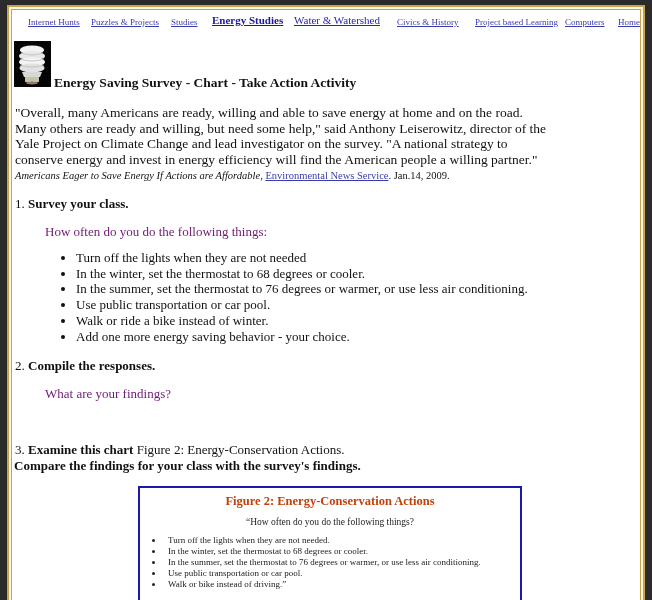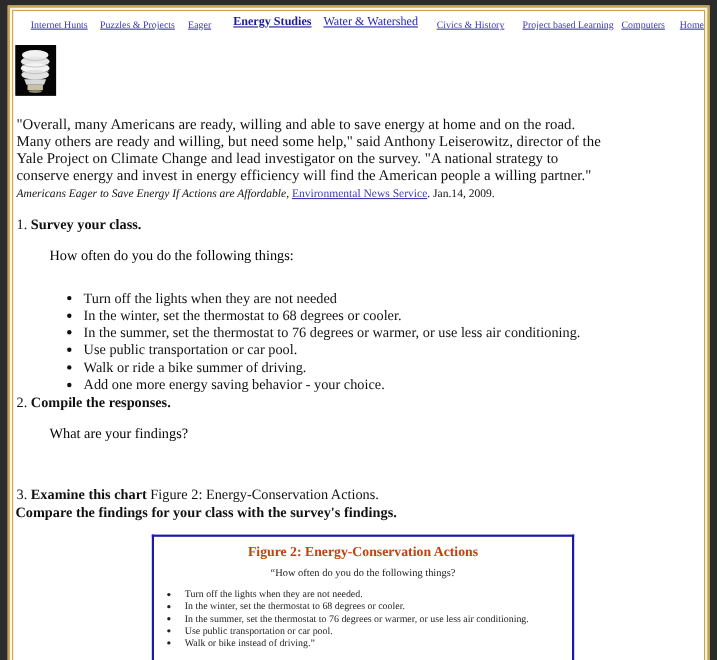--- a/index.html
+++ b/index.html
@@ -100,27 +100,27 @@
       left: 3px;
       font-size: 13px;
       color: #111;
       white-space: nowrap;
     }
     .step b { font-weight: bold; margin-top: 18px; }
     .indent {
       position: absolute;
       left: 33px;
       font-size: 13px;
-      color: #000000;
+      color: #701a75;
       white-space: nowrap;
     }
     ul.survey {
       position: absolute;
       left: 40px;
-      top: 253px;
+      top: 240px;
       margin: 0;
       padding-left: 24px;
       font-size: 13px;
       line-height: 15.7px;
       color: #111;
     }
     ul.survey li { white-space: nowrap; }
     .compare {
       position: absolute;
       left: 2px;
@@ -164,21 +164,21 @@
   </style>
 </head>
 <body>
 
 <div class="frame-outer">
   <div class="frame-inner">
 
     <nav class="nav">
       <a style="left:12px; top:1px;">Internet Hunts</a>
       <a style="left:75px; top:1px;">Puzzles &amp; Projects</a>
-      <a style="left:155px; top:1px;">Eager</a>
+      <a style="left:155px; top:1px;">Studies</a>
       <a class="active" style="left:196px;text-align:right;">Energy Studies</a>
       <a class="large" style="left:278px;">Water &amp; Watershed</a>
       <a style="left:381px; top:1px;">Civics &amp; History</a>
       <a style="left:459px; top:1px;">Project based Learning</a>
       <a style="left:549px; top:1px;">Computers</a>
       <a style="left:602px; top:1px;text-align:center;">Home</a>
     </nav>
 
     <div class="bulb">
       <svg width="37" height="46" viewBox="0 0 37 46">
@@ -189,37 +189,38 @@
         <ellipse cx="18" cy="27" rx="12.5" ry="4.5" fill="#e2e2e2"></ellipse>
         <path d="M8 31 h20 l-2 5 h-16 z" fill="#d8d8d8"></path>
         <rect x="11" y="36" width="14" height="5" fill="#c9c0a8"></rect>
         <ellipse cx="18" cy="42" rx="6" ry="1.5" fill="#8a826e"></ellipse>
         <path d="M7 12 q11 4 22 0" stroke="#bdbdbd" stroke-width="0.8" fill="none"></path>
         <path d="M6 18 q12 4 24 0" stroke="#bdbdbd" stroke-width="0.8" fill="none"></path>
         <path d="M6 24 q12 4 24 0" stroke="#bdbdbd" stroke-width="0.8" fill="none"></path>
       </svg>
     </div>
 
+    <div class="page-title">Energy Saving Survey - Chart - Take Action Activity</div>
 
     <div class="quote">
       <span>"Overall, many Americans are ready, willing and able to save energy at home and on the road. Many others are ready and willing, but need some help," said Anthony Leiserowitz, director of the Yale Project on Climate Change and lead investigator on the survey. "A national strategy to conserve energy and invest in energy efficiency will find the American people a willing partner."</span>
       <span class="cite">Americans Eager to Save Energy If Actions are Affordable</span><span class="src">, </span><a>Environmental News Service</a><span class="src">. Jan.14, 2009.</span>
     </div>
 
     <div class="step" style="top:186px;">
       <span>1. </span><b>Survey your class.</b>
     </div>
     <div class="indent" style="top:214px;">How often do you do the following things:</div>
 
     <ul class="survey">
       <li>Turn off the lights when they are not needed</li>
       <li>In the winter, set the thermostat to 68 degrees or cooler.</li>
       <li>In the summer, set the thermostat to 76 degrees or warmer, or use less air conditioning.</li>
       <li>Use public transportation or car pool.</li>
-      <li>Walk or ride a bike summer of driving.</li>
+      <li>Walk or ride a bike instead of winter.</li>
       <li>Add one more energy saving behavior - your choice.</li>
     </ul>
 
     <div class="step" style="top:348px;">
       <span>2. </span><b>Compile the responses.</b>
     </div>
     <div class="indent" style="top:376px;">What are your findings?</div>
 
     <div class="step" style="top:432px;">
       <span>3. </span><b>Examine this chart</b><span> Figure 2: Energy-Conservation Actions.</span>

